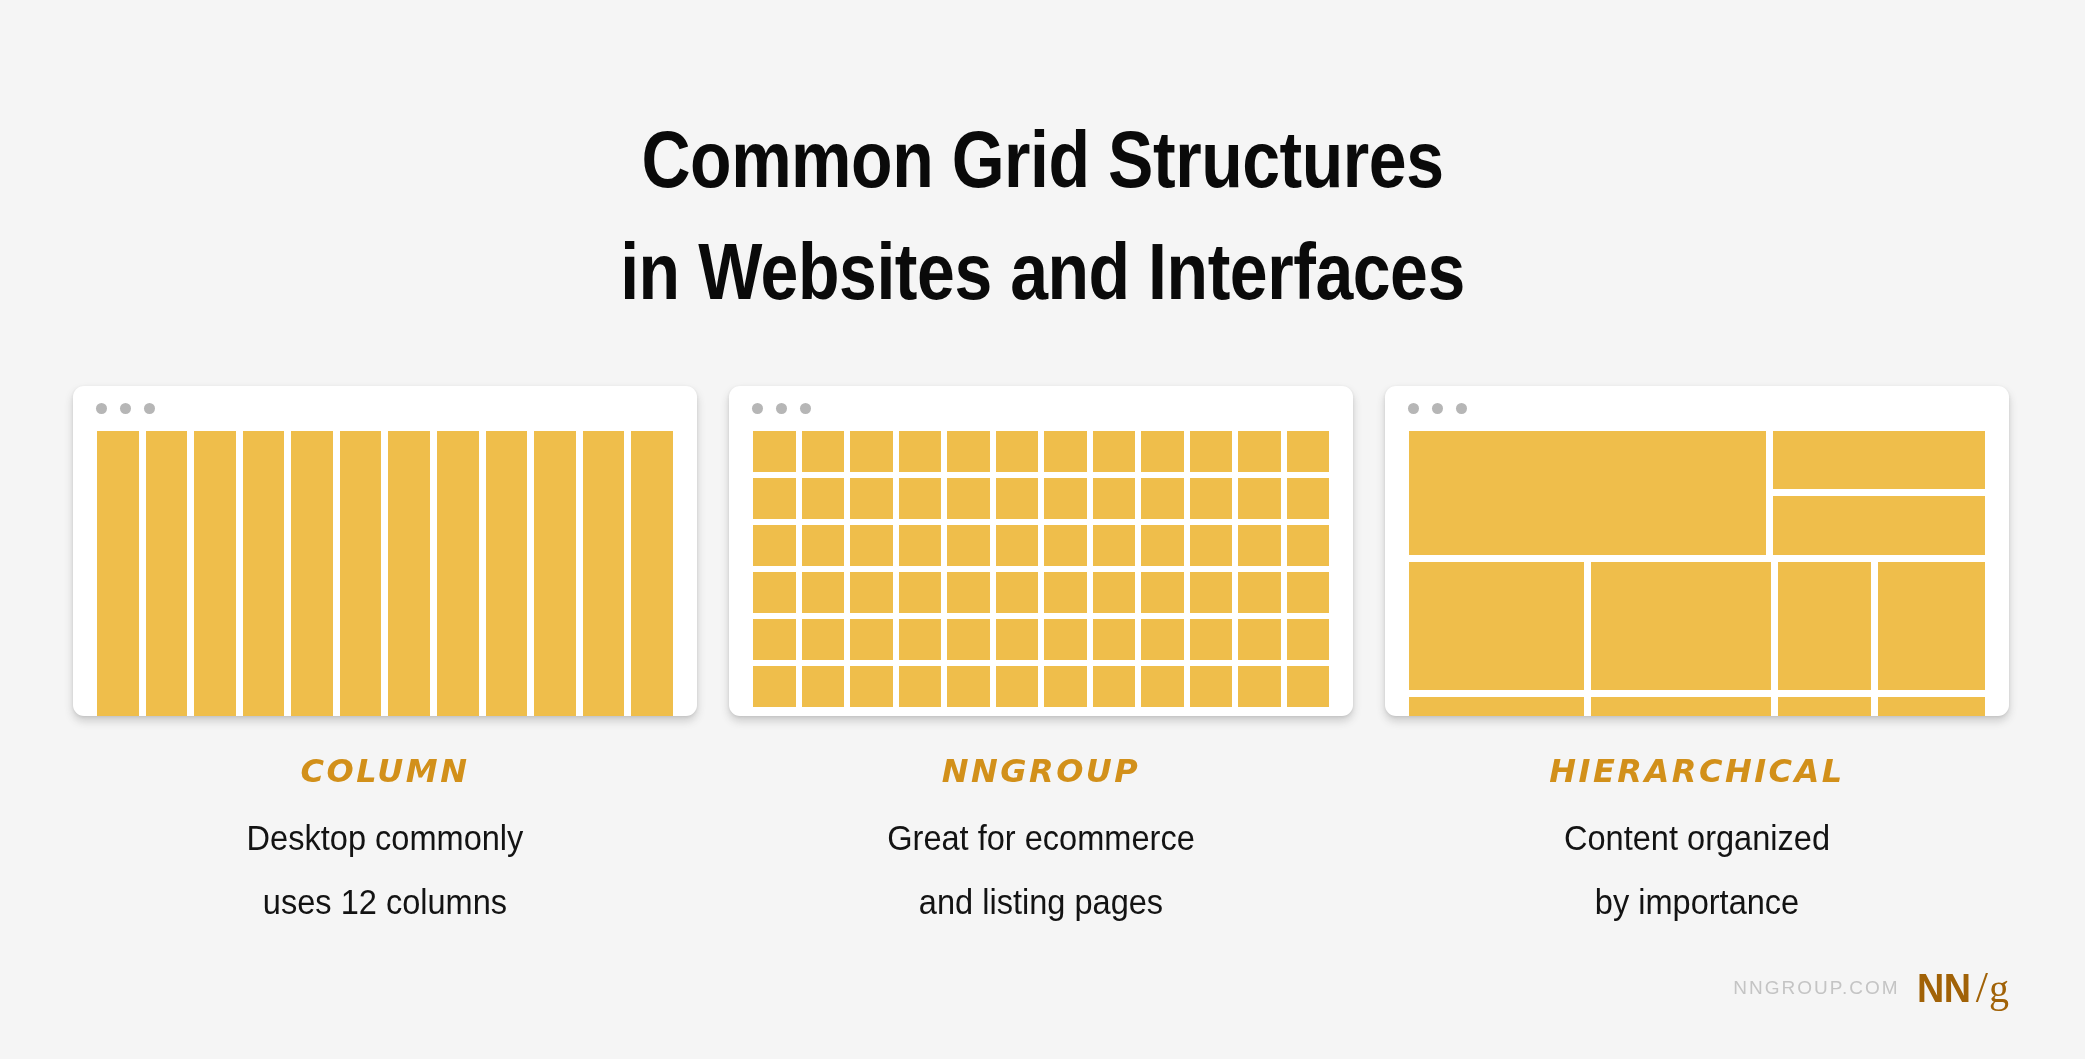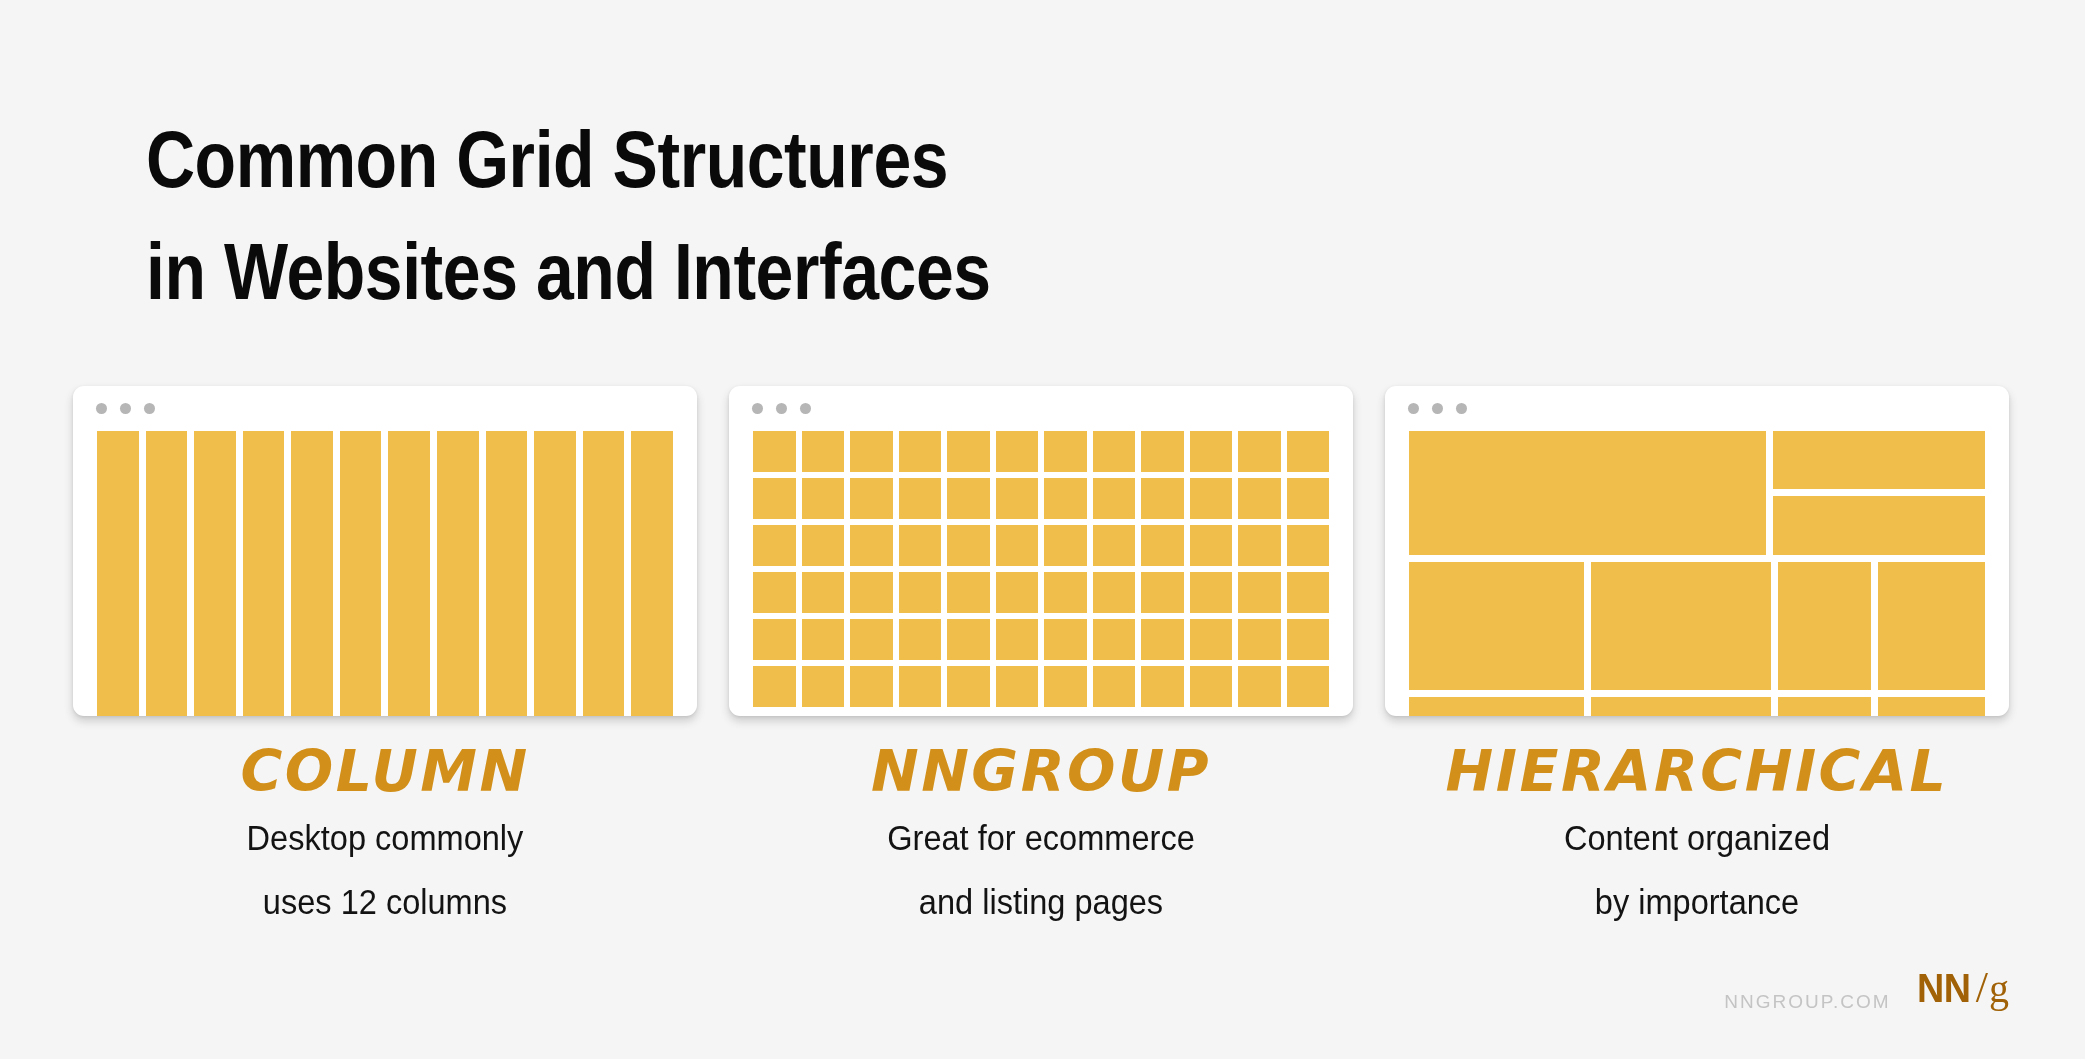--- a/index.html
+++ b/index.html
@@ -14,21 +14,21 @@
     overflow: hidden;
     position: relative;
   }
 
   
   #title-block {
     position: absolute;
     top: 104px;
     left: 0;
     width: 2085px;
-    text-align: left;
+    text-align: center;
   }
   .title-line {
     display: block;
     font-family: "Liberation Sans Narrow", "Liberation Sans", sans-serif;
     font-weight: 700;
     font-size: 79px;
     line-height: 112px;
     letter-spacing: -0.5px;
     color: #0a0a0a;
     transform: scaleX(0.86);
@@ -139,21 +139,21 @@
   }
   .caption-col {
     width: 624px;
     text-align: center;
   }
   .caption-title {
     display: block;
     font-family: "DejaVu Sans", sans-serif;
     font-weight: 700;
     font-style: italic;
-    font-size: 57px;
+    font-size: 32px;
     line-height: 58px;
     letter-spacing: 2.5px;
     color: #d2901a;
   }
   .caption-body {
     display: block;
     margin-top: 12px;
     font-family: "Liberation Sans Narrow", "Liberation Sans", sans-serif;
     font-weight: 400;
     font-size: 35px;
@@ -162,22 +162,22 @@
     transform: scaleX(0.93);
     transform-origin: center;
   }
 
   
   #footer-logo {
     position: absolute;
     right: 76px;
     top: 962px;
     display: flex;
-    align-items: flex-end;
-    gap: 26px;
+    align-items: center;
+    gap: 17px;
   }
   #footer-url {
     font-family: "Liberation Sans", sans-serif;
     font-size: 19px;
     letter-spacing: 2.0px;
     color: #c4c4c4;
   }
   #footer-mark {
     display: flex;
     align-items: baseline;

